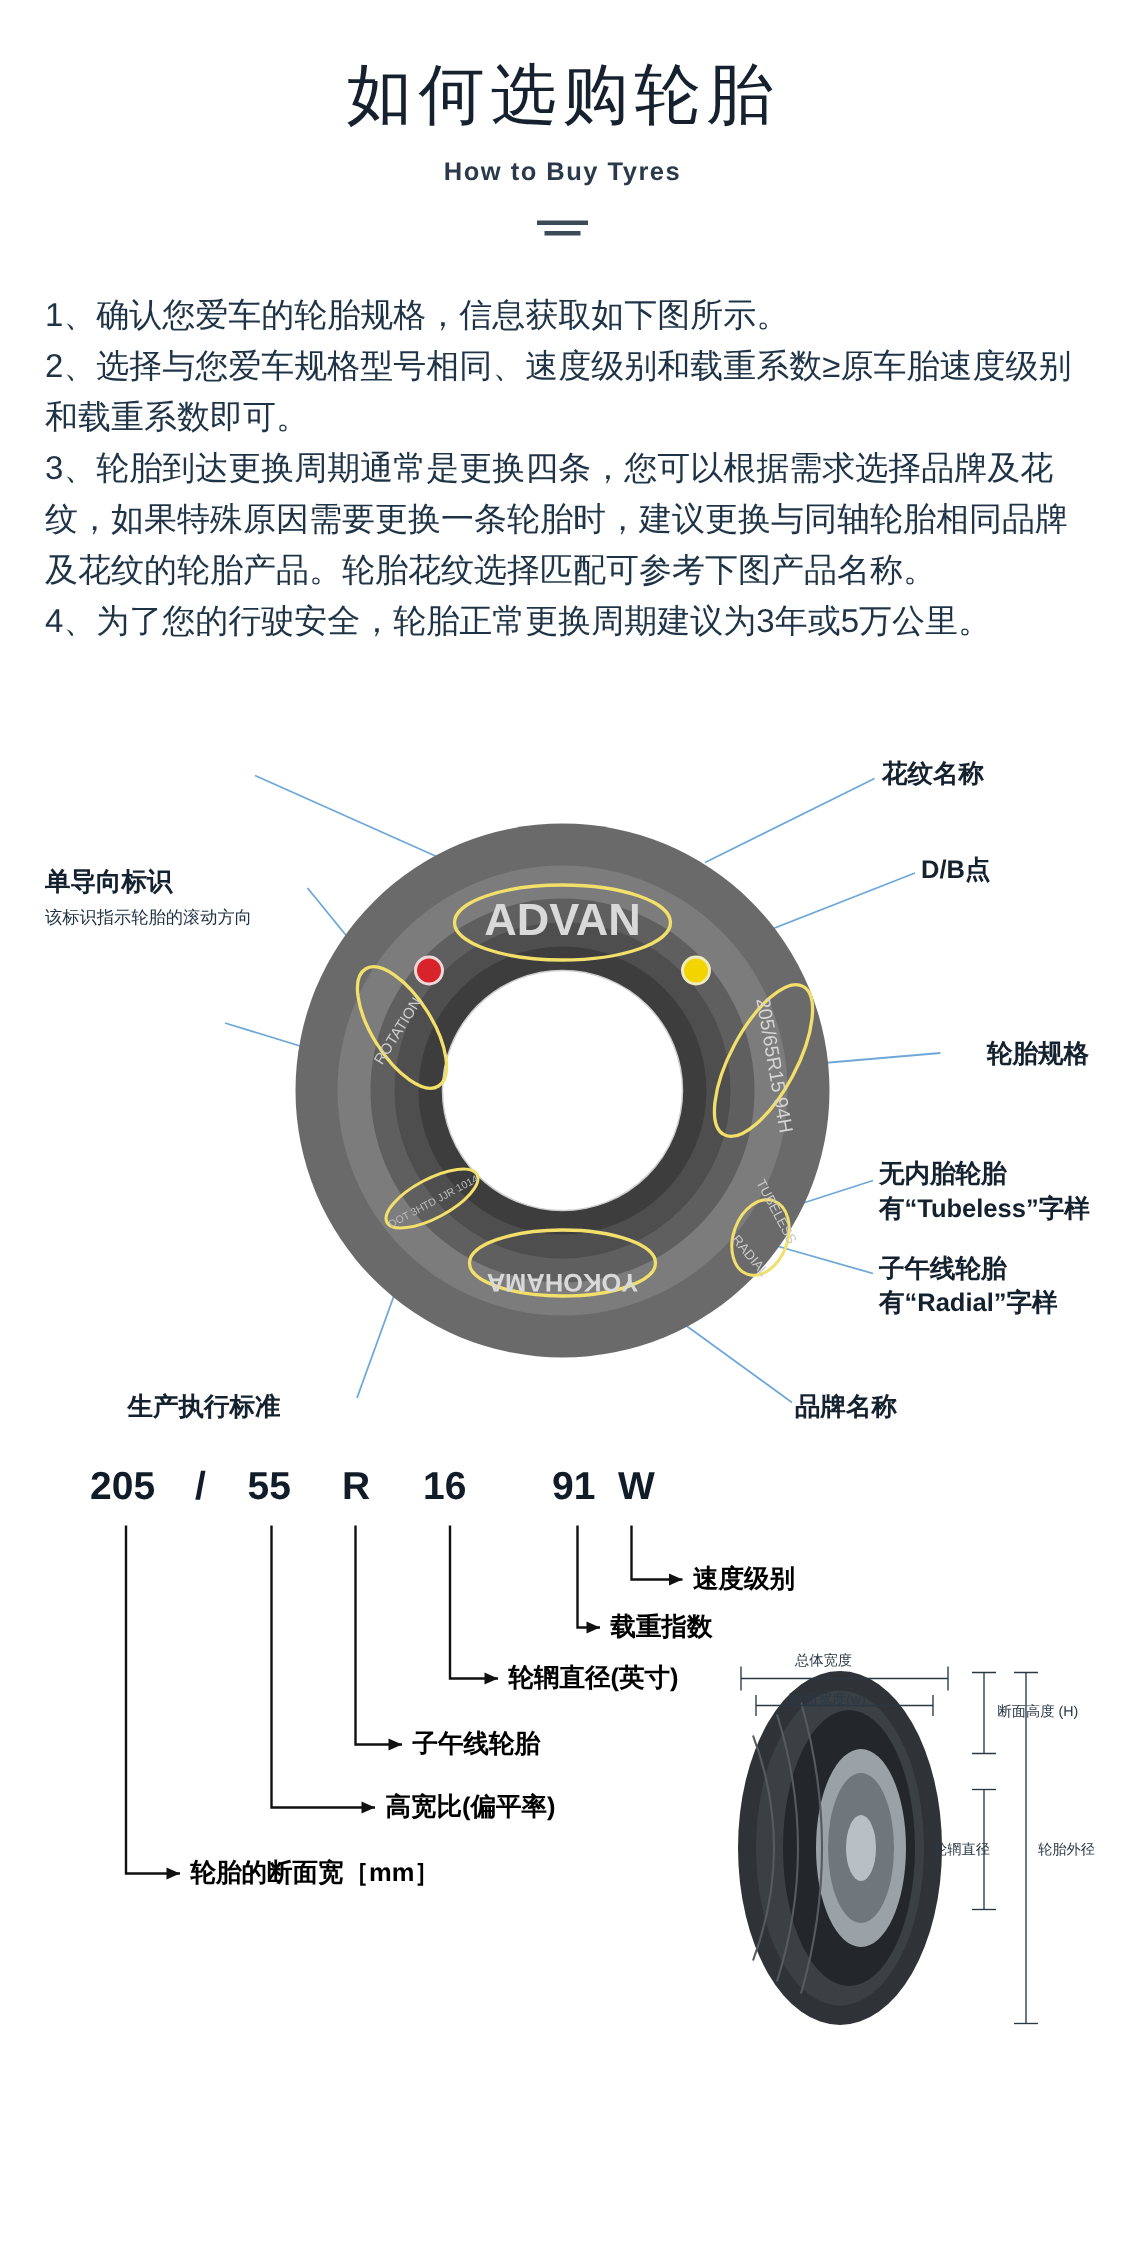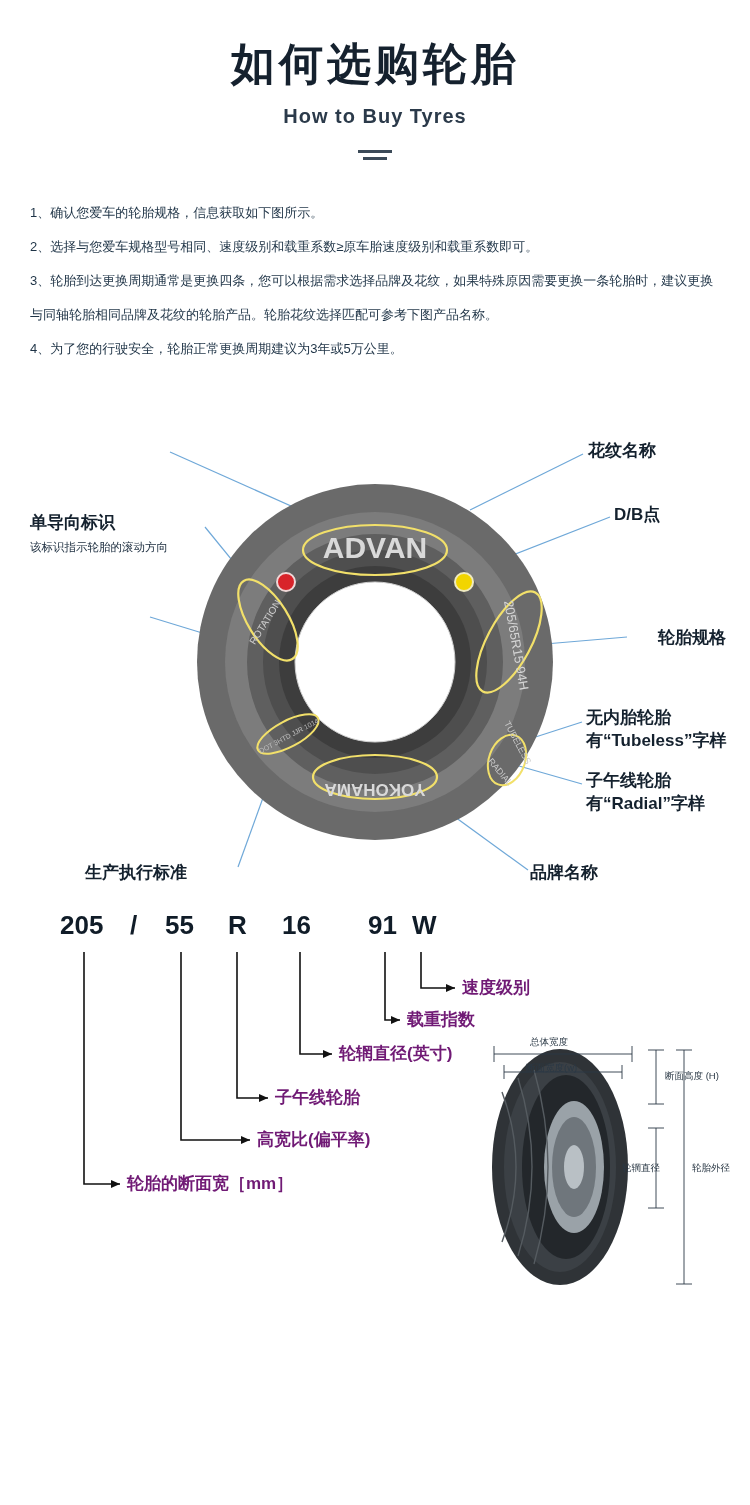--- a/index.html
+++ b/index.html
@@ -16,47 +16,47 @@
     overflow: hidden;
   }
 
   
   .header {
     padding-top: 38px;
     text-align: center;
   }
   .title-cn {
     font-size: 44px;
-    font-weight: bold;
+    font-weight: normal;
     letter-spacing: 4px;
     color: #15212e;
     line-height: 1.2;
   }
   .title-en {
     margin-top: 14px;
-    font-size: 20px;
+    font-size: 17px;
     font-weight: bold;
     letter-spacing: 1px;
     color: #2b3a4a;
   }
   .divider {
     margin: 22px auto 0 auto;
     width: 34px;
   }
   .divider .bar {
     height: 3px;
     background: #3c4a58;
     margin-bottom: 4px;
   }
   .divider .bar.short { width: 24px; margin-left: 5px; }
 
   
   .intro {
     margin: 36px 30px 0 30px;
-    font-size: 13px;
+    font-size: 22px;
     line-height: 34px;
     color: #1e3346;
   }
   .intro p {
     margin: 0;
     text-indent: 0;
   }
 
   
   .diagram {
@@ -105,21 +105,21 @@
   .spec .num {
     position: absolute;
     font-size: 26px;
     font-weight: bold;
     color: #101c28;
   }
   .spec .cap {
     position: absolute;
     font-size: 17px;
     font-weight: bold;
-    color: #701a75;
+    color: #000000;
     white-space: nowrap;
   }
 
   
   .photo {
     position: absolute;
     left: 470px;
     top: 120px;
     width: 270px;
     height: 270px;

